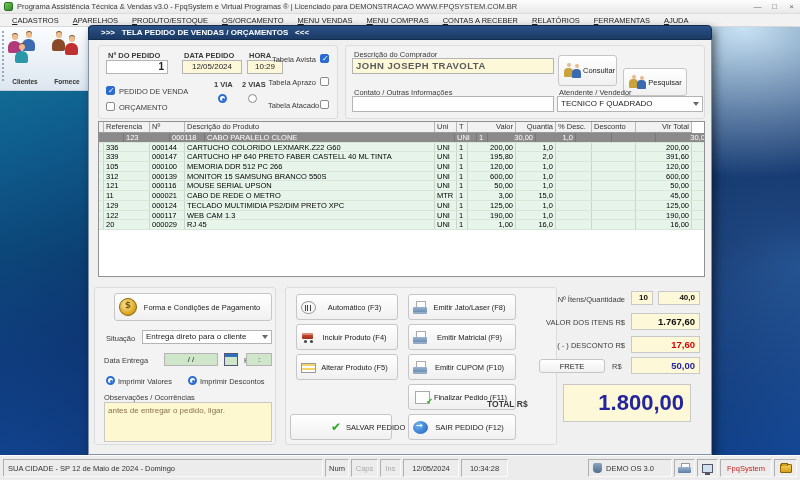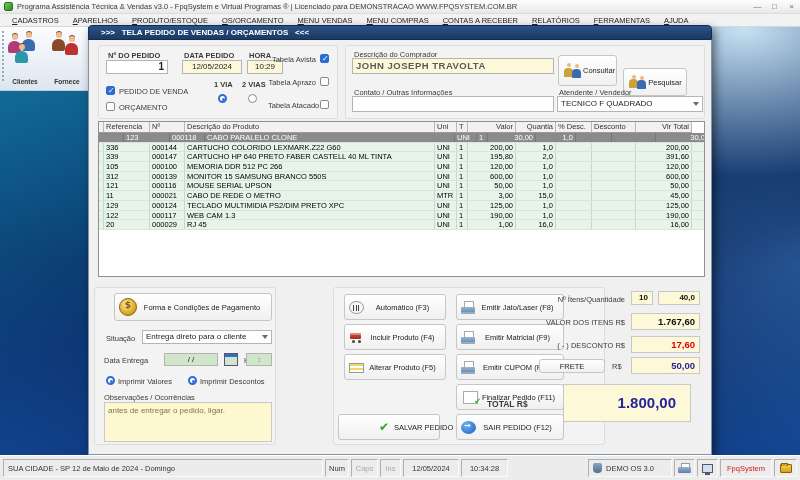--- a/index.html
+++ b/index.html
@@ -128,21 +128,21 @@
   .gutter{width:5px;padding:0;}
   .c0{width:46px}.c1{width:35px}.c2{width:250px}.c3{width:22px}.c4{width:11px}
   .c5{width:48px;text-align:right}.c6{width:40px;text-align:right}.c7{width:36px}.c8{width:44px}
   .c9{width:56px;text-align:right}
   
   .tfield{position:absolute;background:#fdf8d8;border:1px solid #c8c8c8;font-weight:bold;color:#111;
     font-size:9.5px;line-height:15px;padding:0 4px;text-align:right;white-space:nowrap;}
   .navy{color:#24249c;}
   .red{color:#dd0000;}
   .totalbox{position:absolute;left:474px;top:344px;width:128px;height:38px;background:#fdf8d8;border:1px solid #c8c8c8;
-    font-size:15px;font-weight:bold;color:#24249c;text-align:right;line-height:36px;padding-right:14px;}
+    font-size:22px;font-weight:bold;color:#24249c;text-align:right;line-height:36px;padding-right:6px;}
   .obs{position:absolute;background:#fdf8d0;border:1px solid #c8c8c8;font-size:8px;color:#8a7050;padding:3px;line-height:10px;}
 </style>
 </head>
 <body>
 
 <div id="screen">
 
   <div class="abs titlebar">
     <span class="appicon"></span>
     <span class="apptitle">Programa Assistência Técnica &amp; Vendas v3.0 - FpqSystem e Virtual Programas ® | Licenciado para  DEMONSTRACAO WWW.FPQSYSTEM.COM.BR</span>
@@ -396,21 +396,21 @@
         <span class="lbl" style="left:149px;top:68px;">Hora</span>
         <div class="field gbg" style="left:151px;top:65px;width:26px;height:13px;line-height:11px;left:151px;">:</div>
         <span class="rad on" style="left:11px;top:88px;"></span>
         <span class="lbl" style="left:23px;top:89px;">Imprimir Valores</span>
         <span class="rad on" style="left:93px;top:88px;"></span>
         <span class="lbl" style="left:105px;top:89px;">Imprimir Descontos</span>
         <span class="lbl" style="left:9px;top:105px;">Observações / Ocorrências</span>
         <div class="obs" style="left:9px;top:114px;width:168px;height:40px;">antes de entregar o pedido, ligar.</div>
       </div>
 
-      <div class="group" style="left:196px;top:247px;width:272px;height:158px;margin-left:48px;">
+      <div class="group" style="left:196px;top:247px;width:272px;height:158px;">
         <div class="btn" style="left:10px;top:6px;width:102px;height:26px;">
           <span class="ico icon-barcode"></span>
           <span class="blbl">Automático   (F3)</span>
         </div>
         <div class="btn" style="left:10px;top:36px;width:102px;height:26px;">
           <span class="ico icon-cart"></span>
           <span class="blbl">Incluir Produto  (F4)</span>
         </div>
         <div class="btn" style="left:10px;top:66px;width:102px;height:26px;">
           <span class="ico icon-rows"></span>

